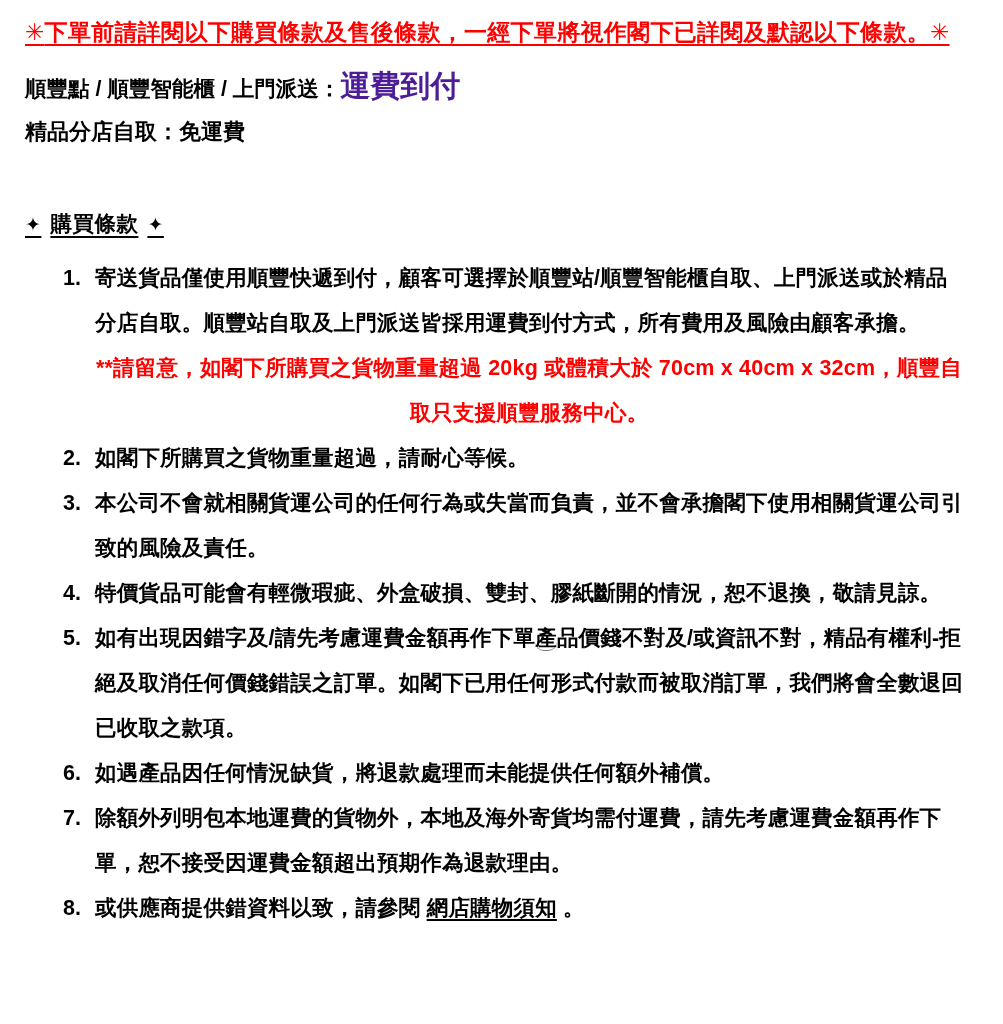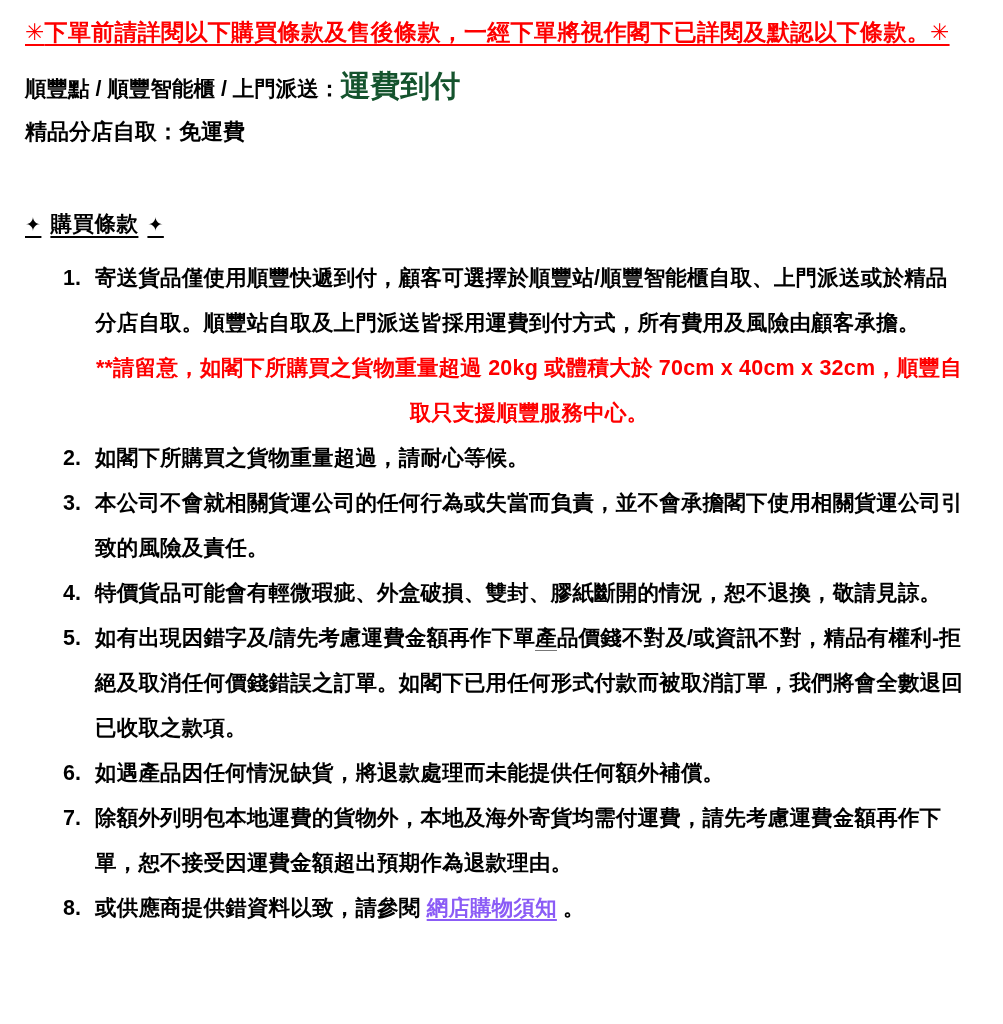--- a/index.html
+++ b/index.html
@@ -1,15 +1,15 @@
 <!DOCTYPE html>
 <html><head>
 <meta charset="utf-8">
 <style>
-  * { margin:0; padding:0; box-sizing:border-box; }
+  * { margin:0; padding:0; box-sizing:border-box;border-radius:9px; }
   html,body { background:#ffffff; }
   body {
     width:1003px; height:1024px; overflow:hidden;
     font-family:"Liberation Sans","DejaVu Sans",sans-serif;
     font-weight:700; color:#000000;
   }
   .page { width:1003px; height:1024px; padding:18px 40px 0 25px; }
 
   
   .notice {
@@ -24,32 +24,32 @@
     text-decoration:underline; text-decoration-thickness:2px; text-underline-offset:5px;
     letter-spacing:0.5px;
   }
   .sec-h .star { margin:0 9px; font-size:19px; }
   .sec-h .star:first-child { margin-left:0; }
   .sec-h.ship { margin-top:41px; }
   .sec-h.terms { margin-top:65px;text-decoration:underline; }
 
   
   .delivery-line { margin-top:23px; font-size:21.5px; line-height:34px; }
-  .freight-highlight { color:#14532d; font-size:30px; line-height:34px; }
+  .freight-highlight { color:#4c1d95; font-size:30px; line-height:34px; }
   .pickup-line { margin-top:12px; font-size:22px; line-height:28px; }
 
   
   .terms-list { margin-top:18px; padding-left:38px; font-size:21.5px; }
   .term-item { display:flex; align-items:flex-start; }
   .t-num { flex:0 0 32px; line-height:45px; }
   .t-body { flex:1; max-width:872px; line-height:45px; letter-spacing:0.2px; }
   .u { text-decoration-thickness:2px; text-underline-offset:4px; }
   .u-thin { border-bottom:1.5px solid #777; }
   .note { color:#fe0000;text-align:center; }
-  .guide-link { color:#8b5cf6; text-decoration:underline; text-decoration-thickness:2px; text-underline-offset:4px; cursor:pointer; }
+  .guide-link { color:#000000; text-decoration:underline; text-decoration-thickness:2px; text-underline-offset:4px; cursor:pointer; }
 </style>
 </head>
 <body>
 
 <div class="page">
 
   <p class="notice"><span>✳</span><span>下單前請詳閱以下購買條款及售後條款，一經下單將視作閣下已詳閱及默認以下條款。</span><span>✳</span></p>
 
 
   <p class="delivery-line"><span>順豐點 / 順豐智能櫃 / 上門派送：</span><span class="freight-highlight">運費到付</span></p>

